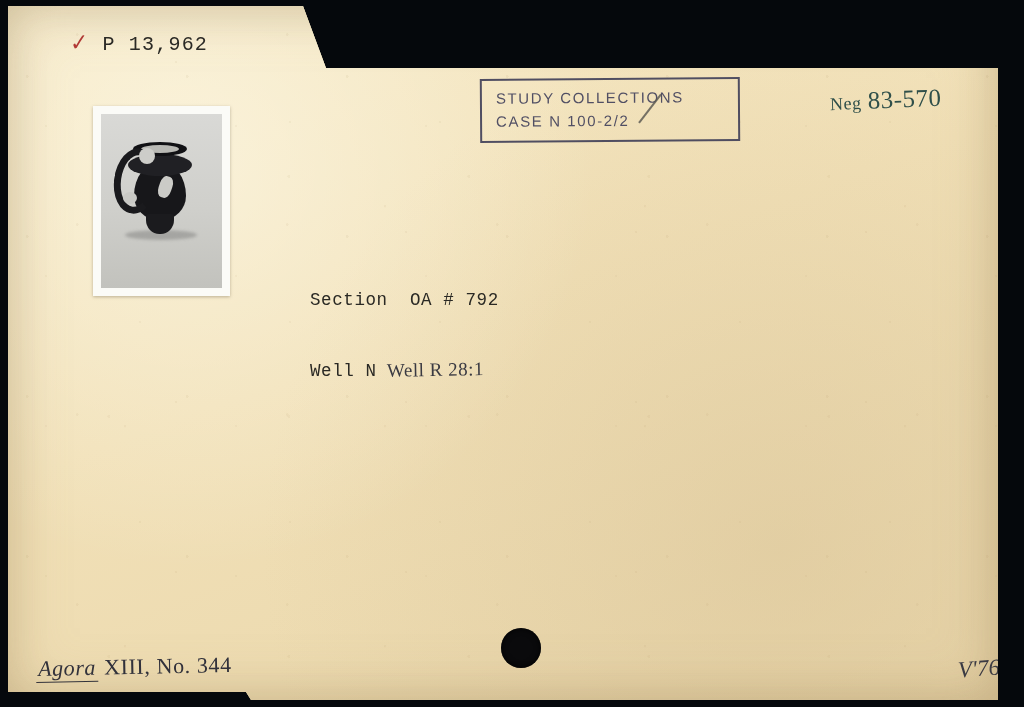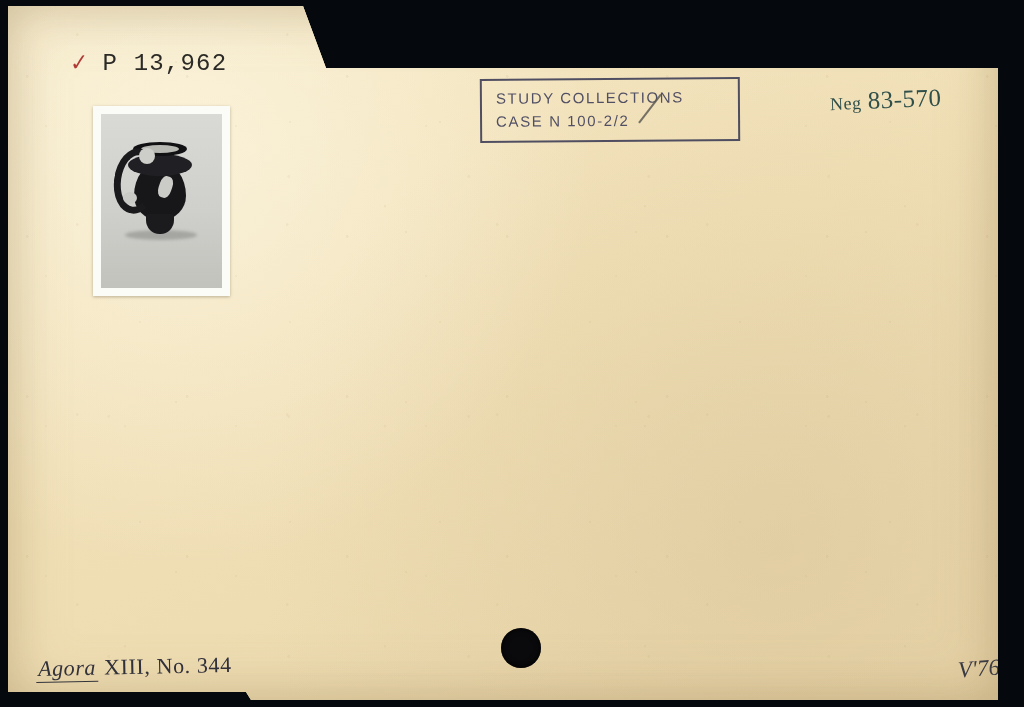--- a/index.html
+++ b/index.html
@@ -75,24 +75,23 @@
   }
   .checkmark {
     color: #b23a36;
     font-size: 22px;
     font-family: "Liberation Serif", serif;
     transform: rotate(-8deg) skewX(-6deg);
     line-height: 1;
   }
   .accession-num {
     font-family: "Liberation Mono", monospace;
-    font-size: 24px;
+    font-size: 20px;
     letter-spacing: 1.2px;
     color: #2b2a26;
-    margin-top: 18px;
   }
 
   
   #photo-mount {
     position: absolute;
     left: 85px;
     top: 100px;
     width: 137px;
     height: 190px;
     background: #fbfbf7;
@@ -354,20 +353,24 @@
       <div id="stamp-strike"></div>
     </div>
 
     <div id="neg">
       <span class="neg-label">Neg</span>
       <span class="neg-value">83-570</span>
     </div>
 
     <div id="typed">
 
+      <div class="blk">
+        <span class="tline">Section  OA # 792</span>
+        <span class="tline"><span>Well N</span><span class="inline-hand">Well R 28:1</span></span>
+      </div>
 
 
       
 
       
 
       
 
       
 

